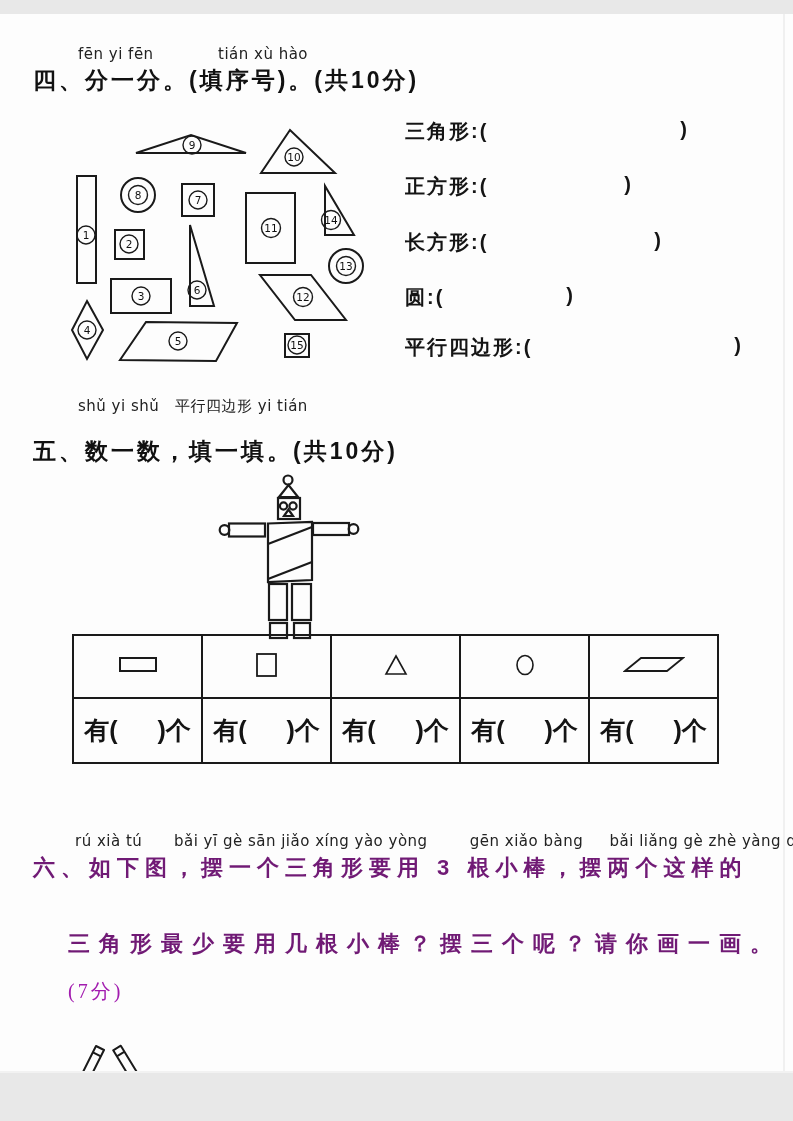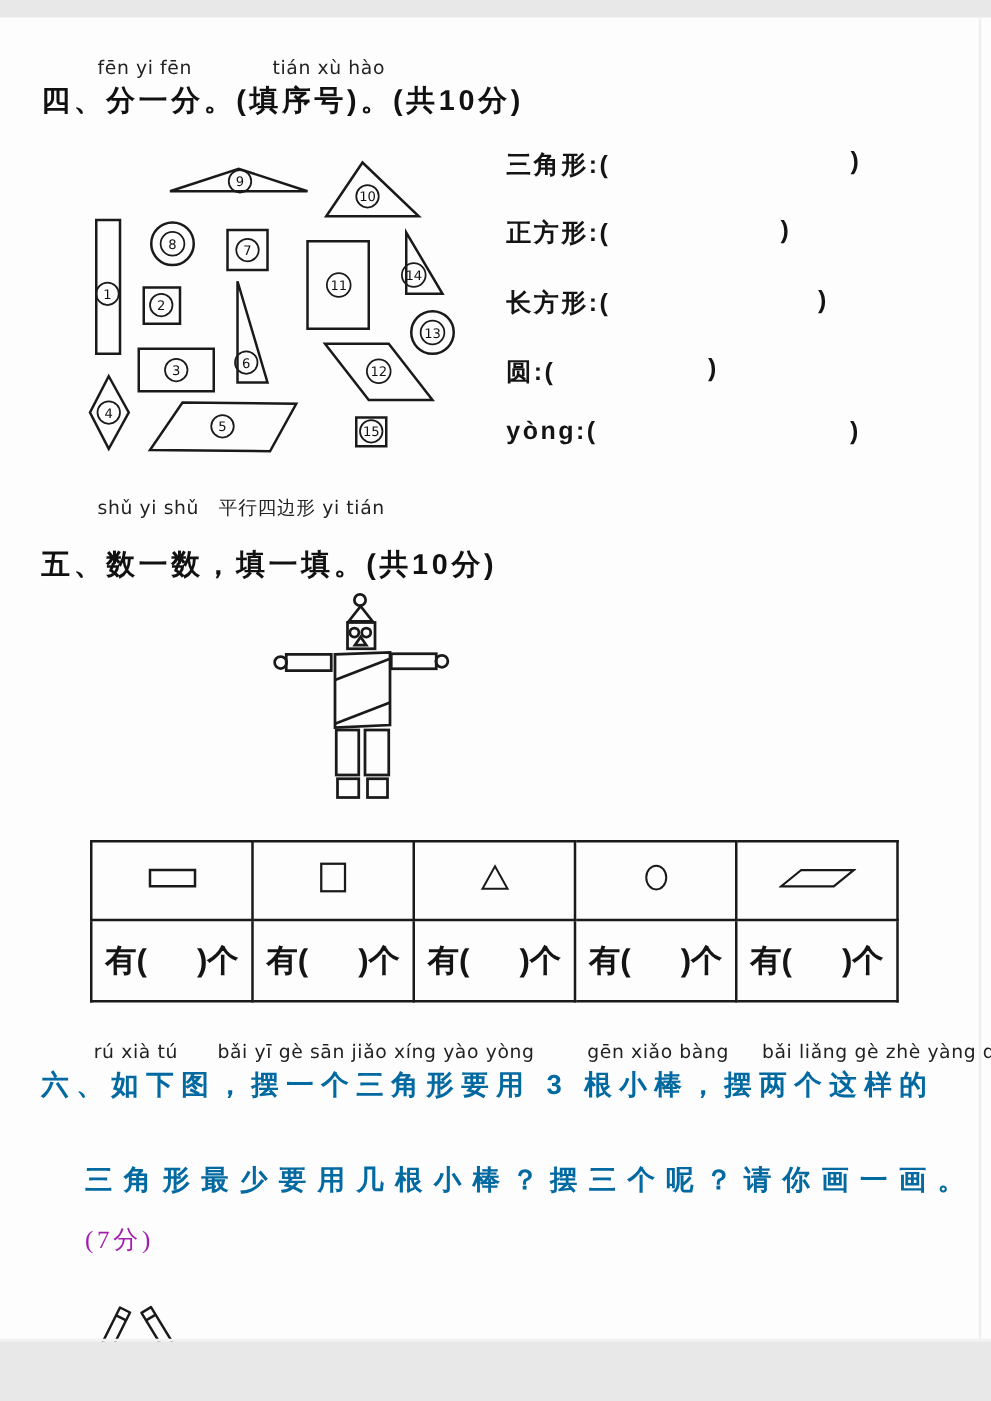--- a/index.html
+++ b/index.html
@@ -11,36 +11,36 @@
   .abs{position:absolute;}
   .pinyin{
     font-family:"DejaVu Sans",sans-serif;font-size:15px;color:#222;
     white-space:pre;letter-spacing:0.5px;
   }
   .cjk-title{
     font-size:23px;font-weight:700;letter-spacing:3px;color:#111;
     white-space:pre;
   }
   .cjk-body{
-    font-size:22px;font-weight:700;color:#0369a1;white-space:pre;
+    font-size:22px;font-weight:700;color:#701a75;white-space:pre;
   }
   .ls1{letter-spacing:6px;}
   .ls2{letter-spacing:9px;text-align:center;}
   .ans-row{
     position:absolute;left:405px;height:30px;font-size:20px;font-weight:700;
     color:#141414;display:flex;align-items:flex-start;letter-spacing:2px;gap:20px;
   }
   .ans-row .blank{display:inline-block;height:1px;}
   .ans-row.r1 .blank{width:152px;}
   .ans-row.r2 .blank{width:96px;}
   .ans-row.r3 .blank{width:126px;}
   .ans-row.r4 .blank{width:82px;}
   .ans-row.r5 .blank{width:162px;}
   table.count-table{
-    position:absolute;left:72px;top:658px;border-collapse:collapse;
+    position:absolute;left:72px;top:620px;border-collapse:collapse;
     table-layout:fixed;width:635px;
   }
   table.count-table td{
     border:2px solid #1a1a1a;width:127px;text-align:center;vertical-align:middle;
     padding:0;
   }
   table.count-table tr.hdr td{height:61px;}
   table.count-table tr.cnt td{height:63px;font-size:25px;font-weight:700;color:#141414;}
   .cnt-blank{display:inline-block;width:40px;height:1px;}
   .score-note{font-family:"Liberation Serif",serif;font-size:20px;color:#a21caf;letter-spacing:3px;}
@@ -176,21 +176,21 @@
     <span>长方形:(</span>
     <span class="blank"></span>
     <span>)</span>
   </div>
   <div class="ans-row r4" style="top:270px">
     <span>圆:(</span>
     <span class="blank"></span>
     <span>)</span>
   </div>
   <div class="ans-row r5" style="top:320px">
-    <span>yòng:(</span>
+    <span>平行四边形:(</span>
     <span class="blank"></span>
     <span>)</span>
   </div>
 
   <span class="abs pinyin" style="left:78px;top:383px">shǔ yi shǔ</span>
   <span class="abs pinyin" style="left:175px;top:383px">平行四边形 yi tián</span>
   <div class="abs cjk-title" style="left:33px;top:422px">五、数一数，填一填。(共10分)</div>
 
   <svg class="abs" style="left:200px;top:452px" width="200" height="178" viewBox="0 0 200 178">
     <g class="ln" stroke-width="2.2">

